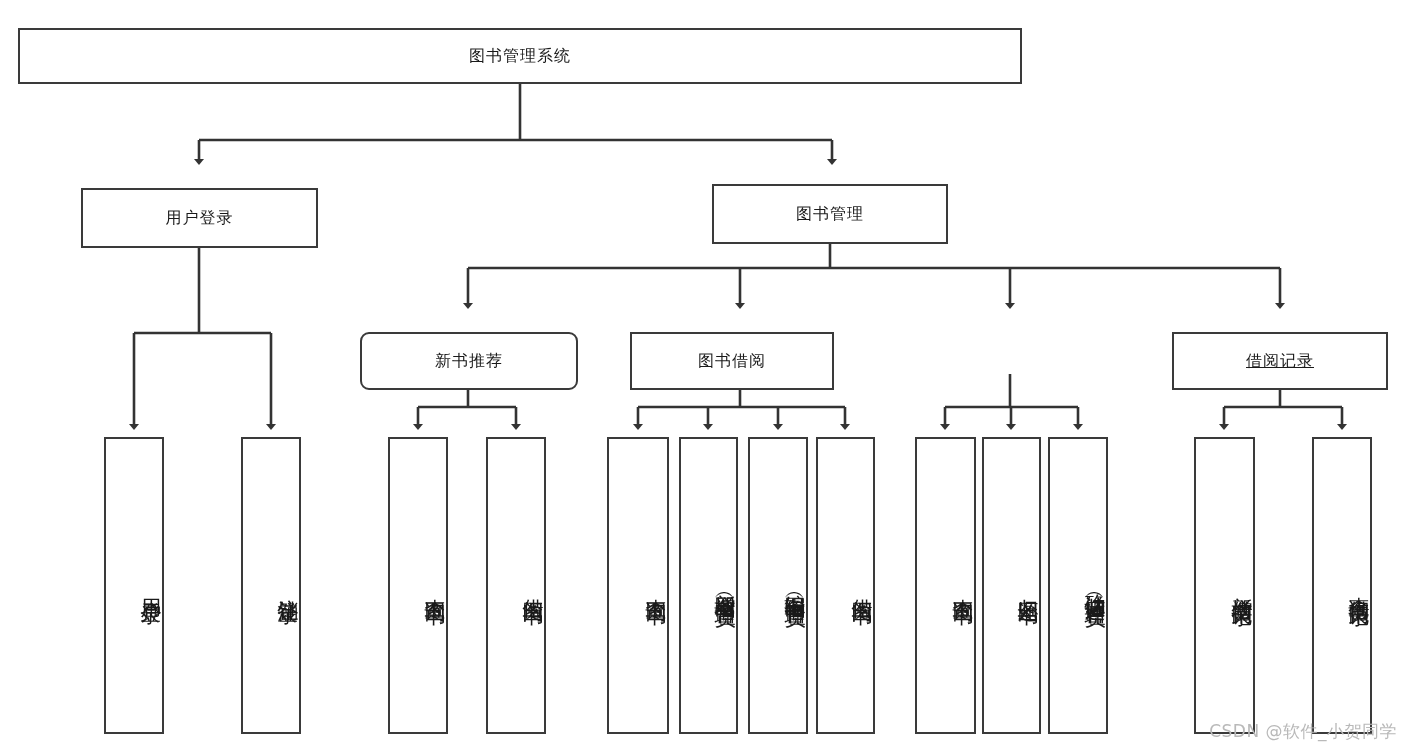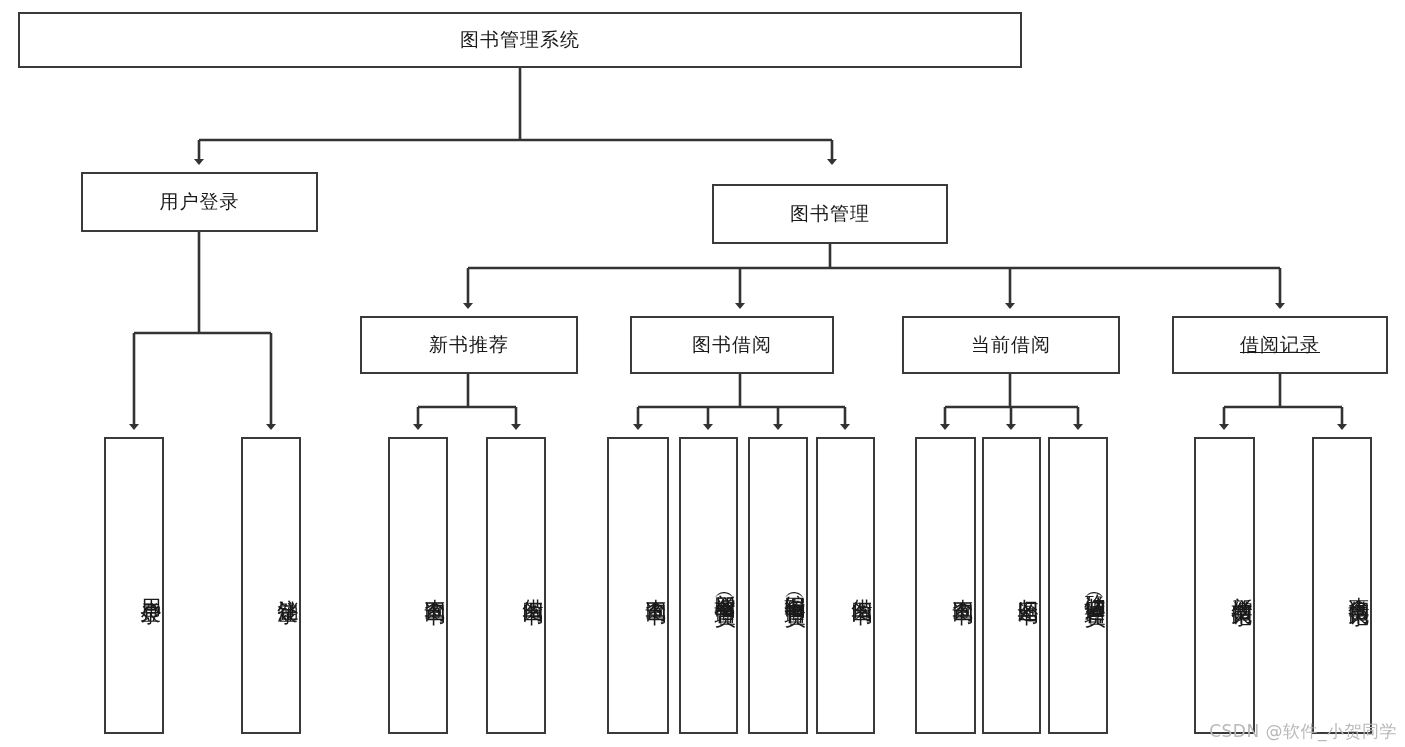--- a/index.html
+++ b/index.html
@@ -29,22 +29,23 @@
     position: absolute;
     box-sizing: border-box;
     border: 2px solid #3a3a3a;
     background: #ffffff;
     display: flex;
     align-items: center;
     justify-content: center;
     color: #1a1a1a;
   }
   .node.horiz {
-    font-size: 19px;
+    font-size: 16px;
     letter-spacing: 1px;
+    margin-top: 16px;
   }
   .node.leaf {
     writing-mode: vertical-rl;
     text-orientation: upright;
     font-size: 21px;
     line-height: 1.12;
     letter-spacing: 2px;
     padding-top: 8px;
     padding-bottom: 8px;
     white-space: normal;
@@ -140,33 +141,30 @@
     </g>
   </svg>
 
   <div class="node horiz" id="node-root" style="left: 18px; top: 12px; width: 1004px; height: 56px;">
     <span>图书管理系统</span>
   </div>
 
   <div class="node horiz" id="node-l2-0" style="left: 81px; top: 172px; width: 237px; height: 60px;">
     <span>用户登录</span>
   </div>
-  <div class="node horiz" id="node-l2-1" style="left: 712px; top: 184px; width: 236px; height: 60px;">
+  <div class="node horiz" id="node-l2-1" style="left: 712px; top: 168px; width: 236px; height: 60px;">
     <span>图书管理</span>
   </div>
 
-  <div class="node horiz" id="node-l3-0" style="left: 360px; top: 316px; width: 218px; height: 58px;">
+  <div class="node horiz" id="node-l3-0" style="left: 360px; top: 316px; width: 218px; height: 58px; border-radius: 9px;">
     <span>新书推荐</span>
   </div>
   <div class="node horiz" id="node-l3-1" style="left: 630px; top: 316px; width: 204px; height: 58px;">
     <span>图书借阅</span>
   </div>
-  <div class="node horiz" id="node-l3-2" style="left: 902px; top: 316px; width: 218px; height: 58px;">
-    <span>当前借阅</span>
-  </div>
   <div class="node horiz" id="node-l3-3" style="left: 1172px; top: 316px; width: 216px; height: 58px; text-decoration: underline;">
     <span>借阅记录</span>
   </div>
 
   <div class="node leaf" id="node-leaf-0" style="left: 104px; top: 437px; width: 60px; height: 297px;">
     <span class="txt">用户登录</span>
   </div>
   <div class="node leaf" id="node-leaf-1" style="left: 241px; top: 437px; width: 60px; height: 297px;">
     <span class="txt">注销登录</span>
   </div>

